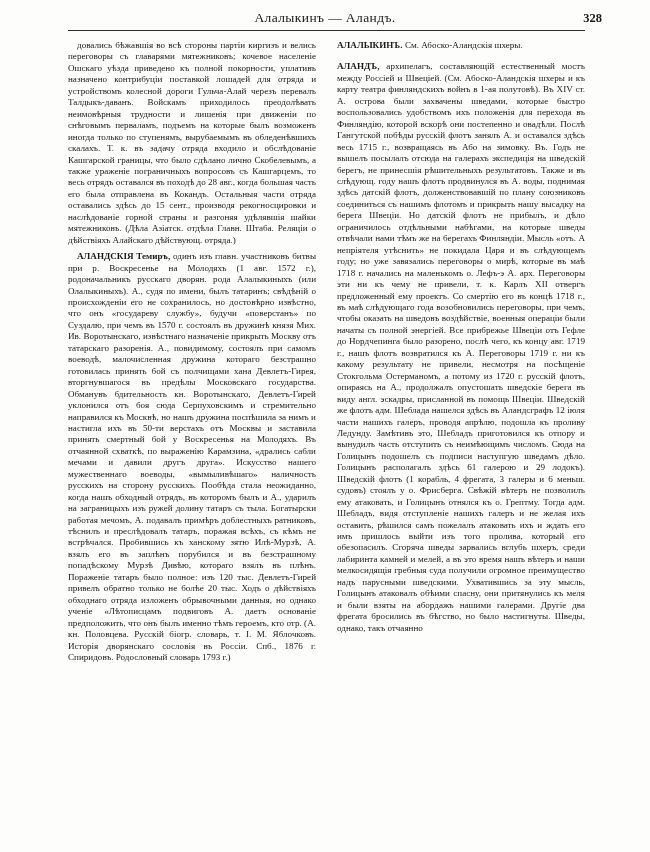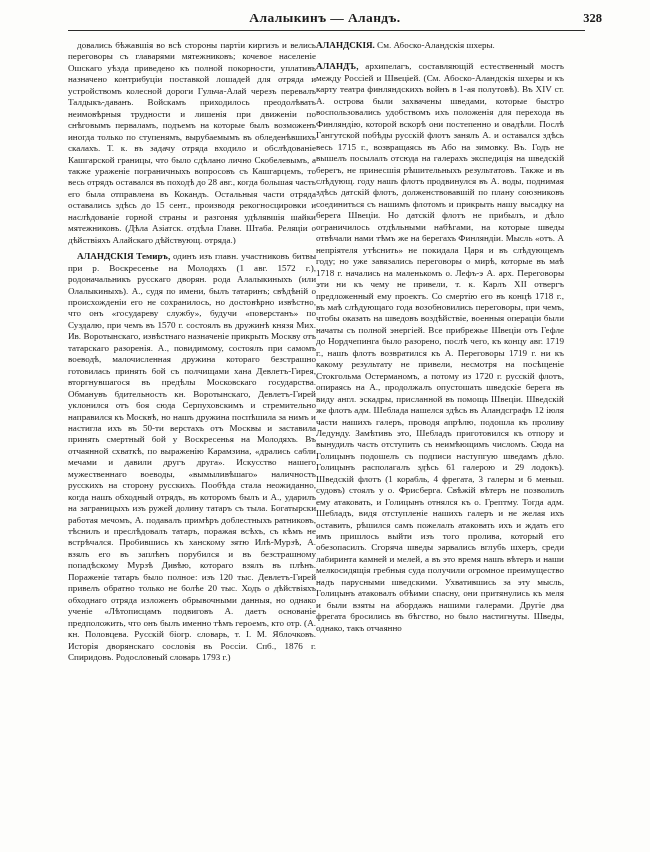--- a/index.html
+++ b/index.html
@@ -25,21 +25,21 @@
   .header {
     position: absolute;
     left: 60px;
     top: 10px;
     width: 530px;
     height: 22px;
   }
   .header-title {
     text-align: center;
     font-size: 13.5px;
-    font-weight: bold;
+    font-weight: normal;
     letter-spacing: 0.4px;
   }
   .header-pagenum {
     position: absolute;
     right: -12px;
     top: 1px;
     font-size: 12.5px;
     font-weight: bold;
   }
   .rule {
@@ -50,20 +50,21 @@
     height: 1px;
     background: #2b2b2b;
   }
   .columns {
     position: absolute;
     left: 68px;
     top: 40px;
     width: 517px;
     height: 800px;
     display: flex;
+    gap: 21px;
   }
   .col {
     width: 248px;
     font-size: 9.1px;
     line-height: 11.45px;
     text-align: justify;
     text-justify: inter-word;
     hyphens: none;
   }
   .col p {
@@ -98,21 +99,21 @@
       <p>довались бѣжавшія во всѣ стороны партіи киргизъ и велись переговоры съ главарями мятежниковъ; кочевое населеніе Ошскаго уѣзда приведено къ полной покорности, упла­тивъ назначено контрибуціи поставкой ло­шадей для отряда и устройствомъ колесной дороги Гульча-Алай черезъ перевалъ Тал­дыкъ-даванъ. Войскамъ приходилось преодо­лѣвать неимовѣрныя трудности и лишенія при движеніи по снѣговымъ перваламъ, подъемъ на которые былъ возможенъ иногда только по ступенямъ, вырубаемымъ въ обледенѣвшихъ скалахъ. Т. к. въ задачу отряда входило и обслѣдованіе Кашгарской границы, что было сдѣлано лично Скобелевымъ, а также ураже­ніе пограничныхъ вопросовъ съ Кашгарцемъ, то весь отрядъ оставался въ походѣ до 28 авг., когда большая часть его была отпра­влена въ Кокандъ. Остальныя части отряда оставались здѣсь до 15 сент., производя реког­носцировки и наслѣдованіе горной страны и разгоняя удѣлявшія шайки мятежниковъ. (Дѣла Азіатск. отдѣла Главн. Штаба. Реляціи о дѣй­ствіяхъ Алайскаго дѣйствующ. отряда.)</p>
       <div class="blockgap"></div>
       <p>
         <span class="entry-head">АЛАНДСКІЯ Темиръ,</span>
         <span>одинъ изъ главн. участниковъ битвы при р. Воскресенье на Молодяхъ (1 авг. 1572 г.), родоначальникъ рус­скаго дворян. рода Алалыкиныхъ (или Ола­лыкиныхъ). А., судя по имени, былъ татаринъ; свѣдѣній о происхожденіи его не сохранилось, но достовѣрно извѣстно, что онъ «государеву службу», будучи «поверстанъ» по Суздалю, при чемъ въ 1570 г. состоялъ въ дружинѣ князя Мих. Ив. Воротынскаго, извѣ­стнаго назначеніе прикрыть Москву отъ татар­скаго разоренія. А., повидимому, состоялъ при самомъ воеводѣ, малочисленная дружина кото­раго безстрашно готовилась принять бой съ полчищами хана Девлетъ-Гирея, вторгнувша­гося въ предѣлы Московскаго государства. Об­манувъ бдительность кн. Воротынскаго, Дев­летъ-Гирей уклонился отъ боя сюда Серпухов­скимъ и стремительно направился къ Москвѣ, но нашъ дружина поспѣшила за нимъ и настигла ихъ въ 50-ти верстахъ отъ Мо­сквы и заставила принять смертный бой у Воскресенья на Молодяхъ. Въ отчаянной схват­кѣ, по выраженію Карамзина, «дрались сабли мечами и давили другъ друга». Искусство нашего мужественнаго воеводы, «вымыливѣ­шаго» наличность русскихъ на сторону русскихъ. Пообѣда стала неожиданно, когда нашъ обходный отрядъ, въ которомъ былъ и А., ударилъ на заграницыхъ изъ ружей долину татаръ съ тыла. Богатырски работая мечомъ, А. подавалъ примѣръ доблестныхъ ратниковъ, тѣснилъ и преслѣдовалъ татаръ, поражая всѣхъ, съ кѣмъ не встрѣчался. Пробившись къ хан­скому зятю Илѣ-Мурзѣ, А. взялъ его въ за­плѣнъ порубился и въ безстрашному попадѣ­скому Мурзѣ Дивѣю, котораго взялъ въ плѣнъ. Пораженіе татаръ было полное: изъ 120 тыс. Девлетъ-Гирей привелъ обратно только не бо­лѣе 20 тыс. Ходъ о дѣйствіяхъ обходнаго отряда изложенъ обрывочными данныя, но однако ученіе «Лѣтописцамъ подвиговъ А. даетъ основаніе предположить, что онъ былъ именно тѣмъ геро­емъ, кто отр. (А. кн. Половцева. Русскій біогр. словарь, т. І. М. Яблочковъ. Исторія дворян­скаго сословія въ Россіи. Спб., 1876 г. Спири­довъ. Родословный словарь 1793 г.)</span>
       </p>
     </div>
 
     <div class="col">
       <p class="noindent">
-        <span class="entry-head">АЛАНДСКІЯ.</span>
+        <span class="entry-head">АЛАЛЫКИНЪ.</span>
         <span>См. Абоско-Аландскія шхеры.</span>
       </p>
       <div class="blockgap"></div>
       <div class="blockgap"></div>
       <p class="noindent">
         <span class="entry-head">АЛАНДЪ,</span>
         <span>архипелагъ, составляющій есте­ственный мостъ между Россіей и Швеціей. (См. Абоско-Аландскія шхеры и къ карту театра финляндскихъ войнъ в 1-ая полутовѣ). Въ XIV ст. А. острова были захвачены шве­дами, которые быстро воспользовались удоб­ствомъ ихъ положенія для перехода въ Финлян­дію, которой вскорѣ они постепенно и ова­дѣли. Послѣ Гангутской побѣды русскій флотъ занялъ А. и оставался здѣсь весь 1715 г., воз­вращаясь въ Або на зимовку. Въ. Годъ не вышелъ посылалъ отсюда на галерахъ экспедиція на шведскій берегъ, не принесшія рѣшительныхъ результатовъ. Также и въ слѣдующ. году нашъ флотъ продвинулся въ А. воды, подни­мая здѣсь датскій флотъ, долженствовавшій по плану союзниковъ соединиться съ нашимъ фло­томъ и прикрыть нашу высадку на берега Швеціи. Но датскій флотъ не прибылъ, и дѣло ограничилось отдѣльными набѣгами, на которые шведы отвѣчали нами тѣмъ же на берегахъ Финляндіи. Мысль «отъ. А непріятеля утѣс­нить» не покидала Царя и въ слѣдующемъ году; но уже завязались переговоры о мирѣ, которые въ маѣ 1718 г. начались на малень­комъ о. Лефъ-э А. арх. Переговоры эти ни къ чему не привели, т. к. Карлъ XII отвергъ пред­ложенный ему проектъ. Со смертію его въ концѣ 1718 г., въ маѣ слѣдующаго года возоб­новились переговоры, при чемъ, чтобы оказать на шведовъ воздѣйствіе, военныя операціи были начаты съ полной энергіей. Все прибрежье Швеціи отъ Гефле до Нордчепинга было разо­рено, послѣ чего, къ концу авг. 1719 г., нашъ флотъ возвратился къ А. Переговоры 1719 г. ни къ какому результату не привели, несмотря на посѣщеніе Стокгольма Остерманомъ, а потому из 1720 г. русскій флотъ, опираясь на А., продолжалъ опустошать шведскіе берега въ виду англ. эскадры, присланной въ помощь Швеціи. Шведскій же флотъ адм. Шеблада нашелся здѣсь въ Аландсграфъ 12 іюля части нашихъ галеръ, проводя апрѣлю, подошла къ проливу Ледунду. Замѣтивъ это, Шебладъ приготовился къ отпору и вынудилъ часть от­ступить съ неимѣющимъ числомъ. Сюда на Голицынъ подошелъ съ подписи наступгую шведамъ дѣло. Голицынъ располагалъ здѣсь 61 галерою и 29 лодокъ). Швед­скій флотъ (1 корабль, 4 фрегата, 3 галеры и 6 меньш. судовъ) стоялъ у о. Фрис­берга. Свѣжій вѣтеръ не позволилъ ему ата­ковать, и Голицынъ отнялся къ о. Грепт­му. Тогда адм. Шебладъ, видя отступленіе нашихъ галеръ и не желая ихъ оставить, рѣшился самъ пожелалъ атаковать ихъ и ждать его имъ пришлось выйти изъ того пролива, который его обезопасилъ. Сгоряча шведы зарвались вглубь шхеръ, среди лабиринта камней и ме­лей, а въ это время нашъ вѣтеръ и наши мелкосидящія гребныя суда получили огромное преимущество надъ парусными шведскими. Ухватившись за эту мысль, Голицынъ атако­валъ обѣими спасну, они притянулись къ меля и были взяты на абордажъ нашими галерами. Другіе два фрегата бросились въ бѣгство, но было настигнуты. Шведы, однако, такъ отчаянно</span>
       </p>
     </div>
 

